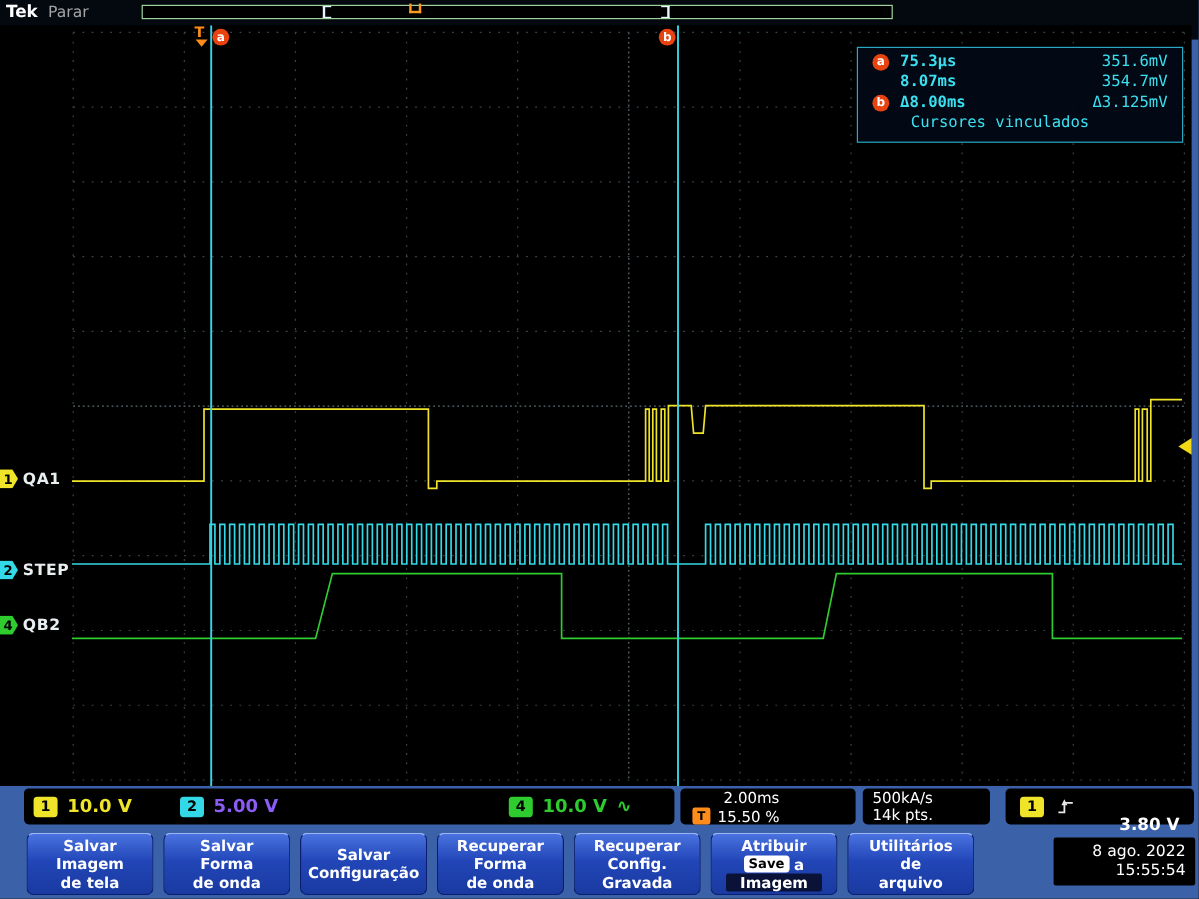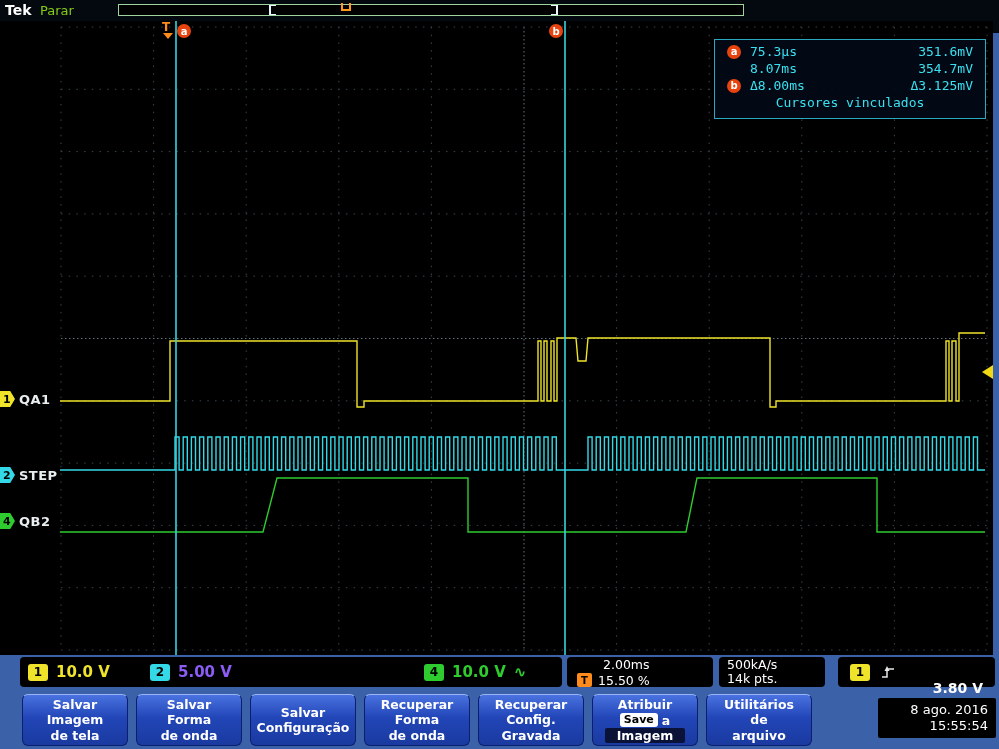--- a/index.html
+++ b/index.html
@@ -2,21 +2,21 @@
 <html><head>
 <meta charset="utf-8">
 <style>
   html,body{margin:0;padding:0;background:#222;}
   .scope{position:relative;width:999px;height:749px;background:#3b62a8;overflow:hidden;
          font-family:"DejaVu Sans", sans-serif;-webkit-font-smoothing:none;}
 
   
   .topbar{position:absolute;left:0;top:0;width:999px;height:33px;background:#04080f;}
   .tek{position:absolute;left:5px;top:2px;color:#fff;font-weight:bold;font-size:14px;}
-  .acq{position:absolute;left:40px;top:3px;color:#84cc16;font-size:13px;}
+  .acq{position:absolute;left:40px;top:3px;color:#a3a3a3;font-size:13px;}
   .recordbar{position:absolute;left:118px;top:4px;width:626px;height:12px;
              border:1px solid #9fd49f;box-sizing:border-box;background:#000;}
   .rb-br{position:absolute;top:0;width:7px;height:10px;box-sizing:border-box;}
   .rb-br-l{left:150px;border-left:2px solid #e6f6ff;border-top:1px solid #e6f6ff;border-bottom:1px solid #e6f6ff;}
   .rb-br-r{left:432px;border-right:2px solid #e6f6ff;border-top:1px solid #e6f6ff;border-bottom:1px solid #e6f6ff;}
   .rb-trig{position:absolute;left:222px;top:-2px;width:10px;height:8px;box-sizing:border-box;
            border-left:2px solid #ff9a1e;border-right:2px solid #ff9a1e;border-bottom:2px solid #ff9a1e;}
 
   
   .grat{position:absolute;left:0;top:21px;width:993px;height:634px;background:#000;}
@@ -31,23 +31,23 @@
   .tag-b{left:549px;top:3px;}
 
   .cursor-box{position:absolute;left:714px;top:18px;width:272px;height:80px;box-sizing:border-box;
               background:rgba(2,10,22,0.92);border:1px solid #2aa8c0;color:#3ae0f0;
               font-family:"DejaVu Sans Mono", monospace;font-size:13px;padding-top:3px;}
   .cb-row{display:flex;align-items:center;height:17px;padding:0 12px;}
   .cb-badge{width:14px;height:14px;border-radius:50%;background:#e8430e;color:#fff;font-size:10px;font-weight:bold;
             display:flex;align-items:center;justify-content:center;margin-right:9px;flex:0 0 14px;
             font-family:"DejaVu Sans", sans-serif;}
   .cb-sp{width:23px;flex:0 0 23px;}
-  .cb-time{width:96px;}
+  .cb-time{width:96px;font-weight:bold;}
   .cb-val{margin-left:auto;}
-  .cb-mode{text-align:center;height:18px;line-height:18px;}
+  .cb-mode{text-align:left;height:18px;line-height:18px;padding-left:44px;}
 
   .ch-marker{position:absolute;left:0;height:16px;display:flex;align-items:center;gap:4px;}
   .ch-badge{width:15px;height:16px;clip-path:polygon(0 0,68% 0,100% 50%,68% 100%,0 100%);
             color:#000;font-size:11px;font-weight:bold;display:flex;align-items:center;padding-left:3px;box-sizing:border-box;}
   .ch-label{color:#e9eef0;font-size:13px;font-weight:bold;letter-spacing:0.5px;}
   .trig-level{position:absolute;left:982px;top:344px;width:0;height:0;
               border-top:7px solid transparent;border-bottom:7px solid transparent;border-right:11px solid #f0d814;}
 
   
   .status{position:absolute;left:0;top:655px;width:999px;height:34px;}
@@ -236,18 +236,18 @@
         <span class="save-badge">Save</span>
         <span>a</span>
       </span>
       <span class="target-pill">Imagem</span>
     </div>
     <div class="mb" style="left:706px">Utilitários
 de
 arquivo</div>
 
     <div class="date-panel">
-      <div>8 ago. 2016</div>
+      <div>8 ago. 2022</div>
       <div>15:55:54</div>
     </div>
   </div>
 
 </div>
 
 </body></html>

